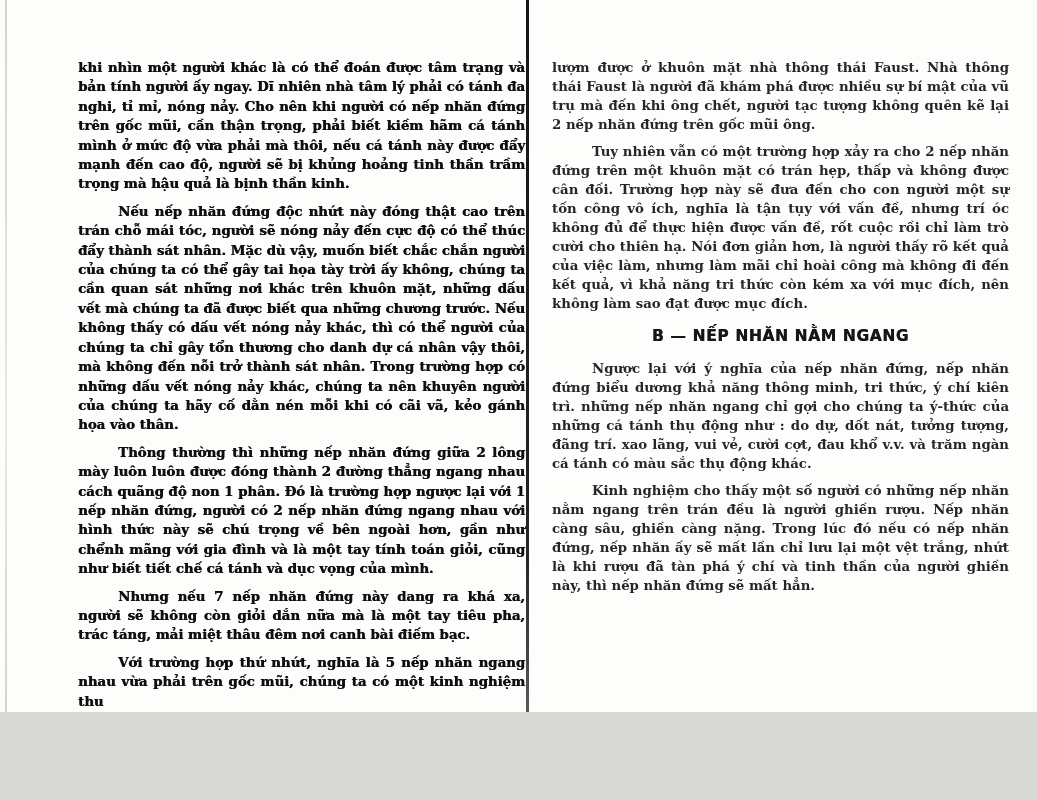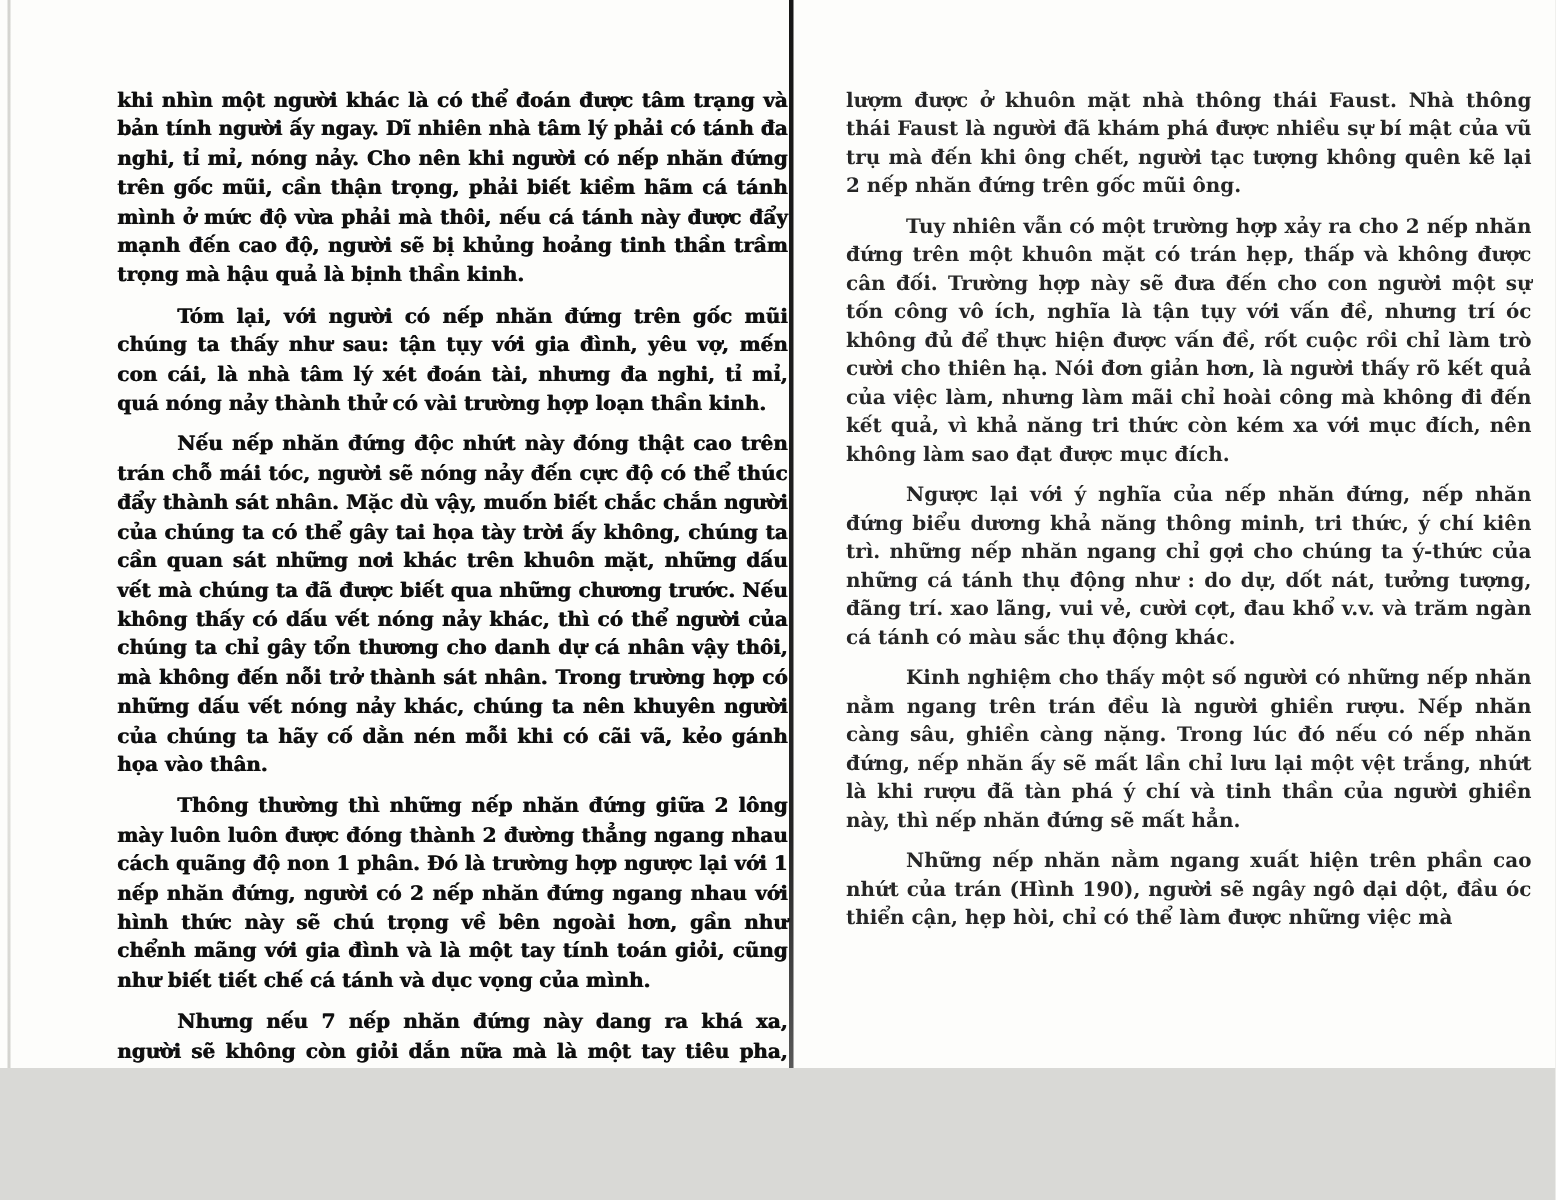--- a/index.html
+++ b/index.html
@@ -16,21 +16,21 @@
     background:linear-gradient(#c9c9c4,#e3e3de 60%,#c9c9c4);
     opacity:.8;
   }
   .gutter{
     position:absolute;top:0;left:526px;width:3px;height:796px;
     background:linear-gradient(#161616 0%,#242424 70%,#6a6a6a 96%,#9a9a9a 100%);
   }
   .page{position:absolute;top:58px;}
   .page-left{left:78px;width:447px;color:#0f0f0f;font-weight:700;
     text-shadow:0.5px 0 0 #1a1a1a;}
-  .page-right{left:564px;width:457px;color:#262626;font-weight:700;}
+  .page-right{left:552px;width:457px;color:#262626;font-weight:700;}
   .para{
     margin:0 0 8px 0;
     font-size:13.3px;line-height:19.4px;
     text-align:justify;text-justify:inter-word;
     text-indent:40px;
   }
   .para.noindent{text-indent:0;}
   .page-right .para{line-height:19px;}
   .section-heading{
     margin:14px 0 14px 0;
@@ -69,34 +69,33 @@
 </head>
 <body>
 
 <div class="scan">
 
   <div class="edge-line"></div>
   <div class="gutter"></div>
 
   <div class="page page-left">
     <p class="para noindent">khi nhìn một người khác là có thể đoán được tâm trạng và bản tính người ấy ngay. Dĩ nhiên nhà tâm lý phải có tánh đa nghi, tỉ mỉ, nóng nảy. Cho nên khi người có nếp nhăn đứng trên gốc mũi, cần thận trọng, phải biết kiềm hãm cá tánh mình ở mức độ vừa phải mà thôi, nếu cá tánh này được đẩy mạnh đến cao độ, người sẽ bị khủng hoảng tinh thần trầm trọng mà hậu quả là bịnh thần kinh.</p>
-    <p class="para">Tóm lại, với người có nếp nhăn đứng trên gốc mũi chúng ta thấy như sau: tận tụy với gia đình, yêu vợ, mến con cái, là nhà tâm lý xét đoán tài, nhưng đa nghi, tỉ mỉ, quá nóng nảy thành thử có vài trường hợp loạn thần kinh.</p>
     <p class="para">Nếu nếp nhăn đứng độc nhứt này đóng thật cao trên trán chỗ mái tóc, người sẽ nóng nảy đến cực độ có thể thúc đẩy thành sát nhân. Mặc dù vậy, muốn biết chắc chắn người của chúng ta có thể gây tai họa tày trời ấy không, chúng ta cần quan sát những nơi khác trên khuôn mặt, những dấu vết mà chúng ta đã được biết qua những chương trước. Nếu không thấy có dấu vết nóng nảy khác, thì có thể người của chúng ta chỉ gây tổn thương cho danh dự cá nhân vậy thôi, mà không đến nỗi trở thành sát nhân. Trong trường hợp có những dấu vết nóng nảy khác, chúng ta nên khuyên người của chúng ta hãy cố dằn nén mỗi khi có cãi vã, kẻo gánh họa vào thân.</p>
     <p class="para">Thông thường thì những nếp nhăn đứng giữa 2 lông mày luôn luôn được đóng thành 2 đường thẳng ngang nhau cách quãng độ non 1 phân. Đó là trường hợp ngược lại với 1 nếp nhăn đứng, người có 2 nếp nhăn đứng ngang nhau với hình thức này sẽ chú trọng về bên ngoài hơn, gần như chểnh mãng với gia đình và là một tay tính toán giỏi, cũng như biết tiết chế cá tánh và dục vọng của mình.</p>
     <p class="para">Nhưng nếu 7 nếp nhăn đứng này dang ra khá xa, người sẽ không còn giỏi dắn nữa mà là một tay tiêu pha, trác táng, mải miệt thâu đêm nơi canh bài điếm bạc.</p>
     <p class="para">Với trường hợp thứ nhứt, nghĩa là 5 nếp nhăn ngang nhau vừa phải trên gốc mũi, chúng ta có một kinh nghiệm thu</p>
   </div>
   <div class="pagenum pagenum-left">164</div>
 
   <div class="page page-right">
     <p class="para noindent">lượm được ở khuôn mặt nhà thông thái Faust. Nhà thông thái Faust là người đã khám phá được nhiều sự bí mật của vũ trụ mà đến khi ông chết, người tạc tượng không quên kẽ lại 2 nếp nhăn đứng trên gốc mũi ông.</p>
     <p class="para">Tuy nhiên vẫn có một trường hợp xảy ra cho 2 nếp nhăn đứng trên một khuôn mặt có trán hẹp, thấp và không được cân đối. Trường hợp này sẽ đưa đến cho con người một sự tốn công vô ích, nghĩa là tận tụy với vấn đề, nhưng trí óc không đủ để thực hiện được vấn đề, rốt cuộc rồi chỉ làm trò cười cho thiên hạ. Nói đơn giản hơn, là người thấy rõ kết quả của việc làm, nhưng làm mãi chỉ hoài công mà không đi đến kết quả, vì khả năng tri thức còn kém xa với mục đích, nên không làm sao đạt được mục đích.</p>
+    <h2 class="section-heading">B — NẾP NHĂN NẰM NGANG</h2>
     <p class="para">Ngược lại với ý nghĩa của nếp nhăn đứng, nếp nhăn đứng biểu dương khả năng thông minh, tri thức, ý chí kiên trì. những nếp nhăn ngang chỉ gợi cho chúng ta ý-thức của những cá tánh thụ động như : do dự, dốt nát, tưởng tượng, đãng trí. xao lãng, vui vẻ, cười cợt, đau khổ v.v. và trăm ngàn cá tánh có màu sắc thụ động khác.</p>
     <p class="para">Kinh nghiệm cho thấy một số người có những nếp nhăn nằm ngang trên trán đều là người ghiền rượu. Nếp nhăn càng sâu, ghiền càng nặng. Trong lúc đó nếu có nếp nhăn đứng, nếp nhăn ấy sẽ mất lần chỉ lưu lại một vệt trắng, nhứt là khi rượu đã tàn phá ý chí và tinh thần của người ghiền này, thì nếp nhăn đứng sẽ mất hẳn.</p>
-    <p class="para">Những nếp nhăn nằm ngang xuất hiện trên phần cao nhứt của trán (Hình 190), người sẽ ngây ngô dại dột, đầu óc thiển cận, hẹp hòi, chỉ có thể làm được những việc mà</p>
   </div>
   <div class="pagenum pagenum-right">165</div>
 
   <div class="watermark">
     <div class="yy-box">
       <svg width="32" height="32" viewBox="0 0 100 100">
         <circle cx="50" cy="50" r="47" fill="#f4efe8" stroke="#141414" stroke-width="4"></circle>
         <path fill="#141414" d="M50,3 a47,47 0 0 1 0,94 a23.5,23.5 0 0 1 0,-47 a23.5,23.5 0 0 0 0,-47 z"></path>
         <circle cx="50" cy="27" r="7.5" fill="#141414"></circle>
         <circle cx="50" cy="73" r="7.5" fill="#f4efe8"></circle>

